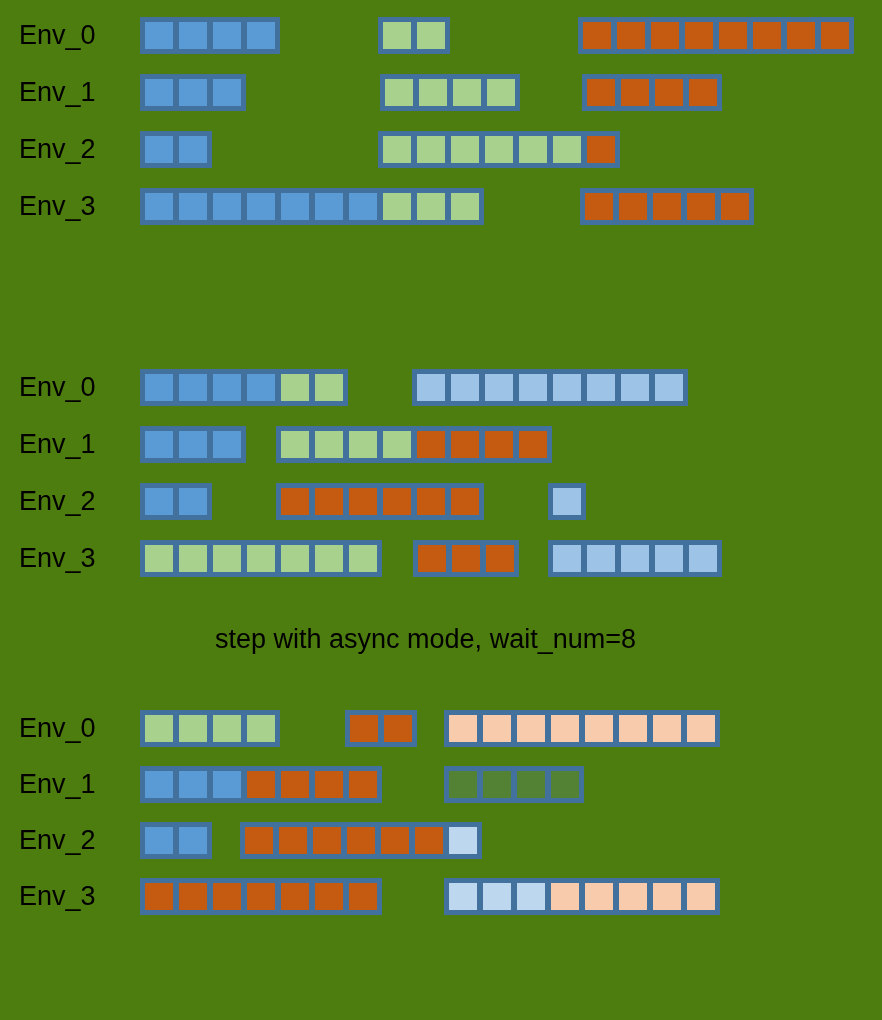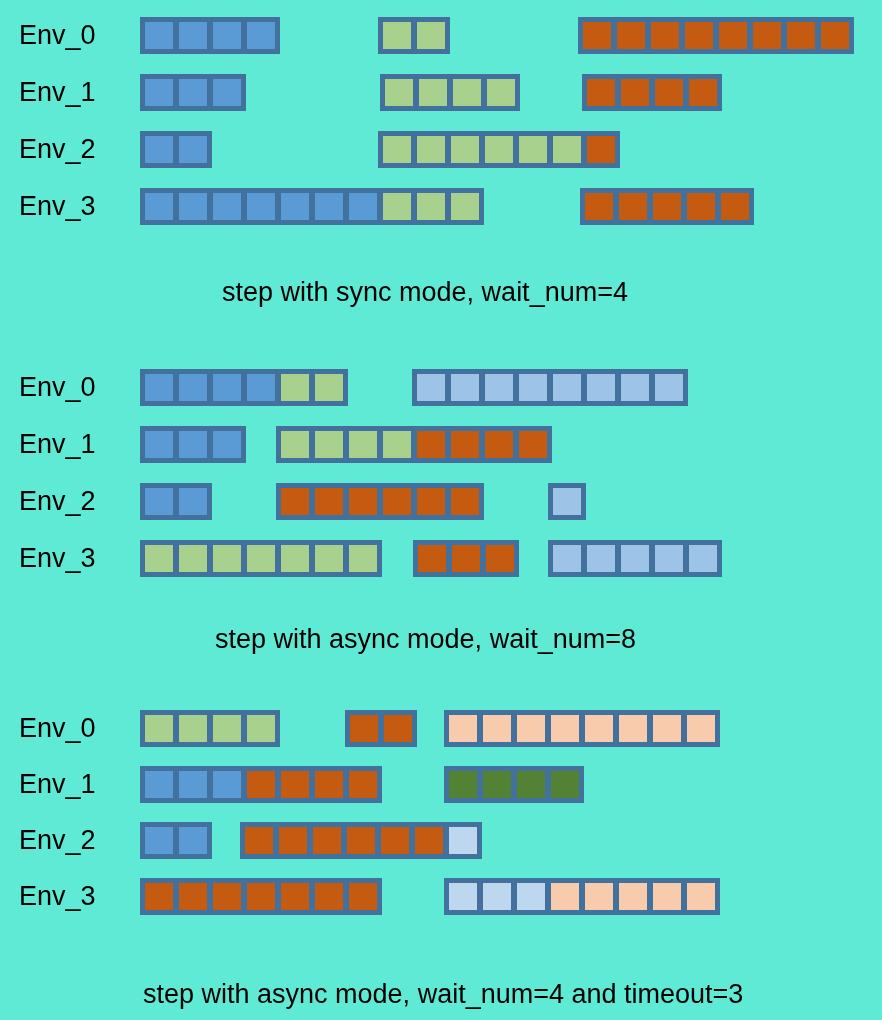--- a/index.html
+++ b/index.html
@@ -5,21 +5,21 @@
   html, body {
     margin: 0;
     padding: 0;
     background: #ffffff;
     font-family: "Liberation Sans", sans-serif;
   }
   .stage {
     position: relative;
     width: 882px;
     height: 1020px;
-    background: #5eead4;
+    background: #4d7c0f;
     overflow: hidden;
   }
   .panel {
     position: absolute;
     inset: 0;
   }
   .row-label {
     position: absolute;
     left: 19px;
     height: 37px;
@@ -121,21 +121,20 @@
         <div class="cell" style="background: rgb(169, 209, 142);"></div>
         <div class="cell" style="background: rgb(169, 209, 142);"></div>
       </div>
       <div class="bar" style="left: 580px; top: 188px; background: rgb(65, 113, 156);">
         <div class="cell" style="background: rgb(197, 90, 17);"></div>
         <div class="cell" style="background: rgb(197, 90, 17);"></div>
         <div class="cell" style="background: rgb(197, 90, 17);"></div>
         <div class="cell" style="background: rgb(197, 90, 17);"></div>
         <div class="cell" style="background: rgb(197, 90, 17);"></div>
       </div>
-      <div class="caption" style="left: 222px; top: 277px;">step with sync mode, wait_num=4</div>
     </div>
     <div class="panel">
       <div class="row-label" style="top: 369px;">Env_0</div>
       <div class="bar" style="left: 140px; top: 369px; background: rgb(65, 113, 156);">
         <div class="cell" style="background: rgb(91, 155, 213);"></div>
         <div class="cell" style="background: rgb(91, 155, 213);"></div>
         <div class="cell" style="background: rgb(91, 155, 213);"></div>
         <div class="cell" style="background: rgb(91, 155, 213);"></div>
         <div class="cell" style="background: rgb(169, 209, 142);"></div>
         <div class="cell" style="background: rgb(169, 209, 142);"></div>
@@ -271,15 +270,14 @@
       <div class="bar" style="left: 444px; top: 878px; background: rgb(65, 113, 156);">
         <div class="cell" style="background: rgb(189, 215, 238);"></div>
         <div class="cell" style="background: rgb(189, 215, 238);"></div>
         <div class="cell" style="background: rgb(189, 215, 238);"></div>
         <div class="cell" style="background: rgb(248, 203, 173);"></div>
         <div class="cell" style="background: rgb(248, 203, 173);"></div>
         <div class="cell" style="background: rgb(248, 203, 173);"></div>
         <div class="cell" style="background: rgb(248, 203, 173);"></div>
         <div class="cell" style="background: rgb(248, 203, 173);"></div>
       </div>
-      <div class="caption" style="left: 143px; top: 979px;">step with async mode, wait_num=4 and timeout=3</div>
     </div>
   </div>
 
 </body></html>

